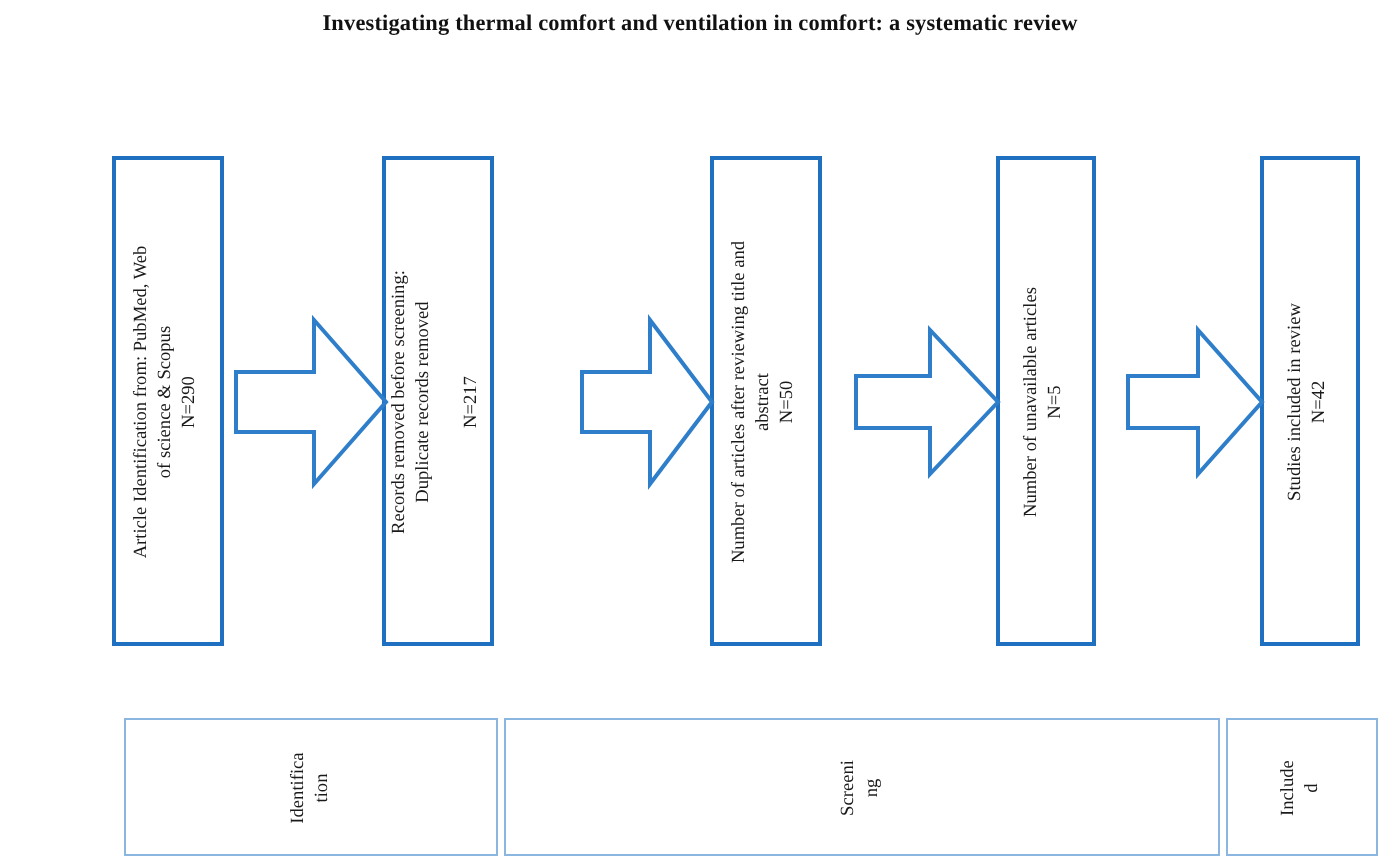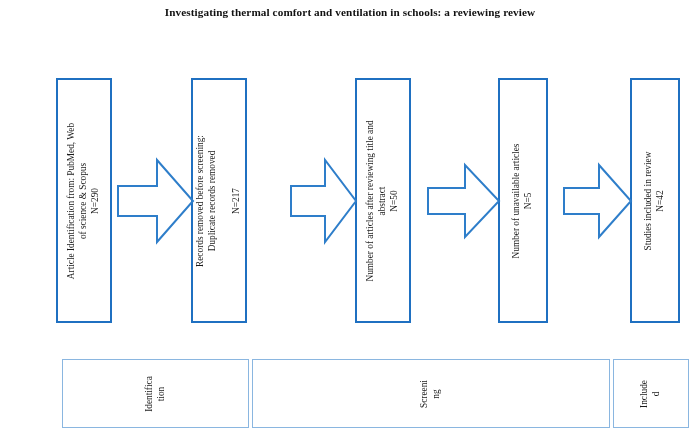--- a/index.html
+++ b/index.html
@@ -97,21 +97,21 @@
     line-height: 1.25;
     color: #1a1a1a;
     white-space: pre-line;
   }
 </style>
 </head>
 <body>
 
 <div id="page">
 
-  <div class="page-title">Investigating thermal comfort and ventilation in schools: a reviewing review</div>
+  <div class="page-title">Investigating thermal comfort and ventilation in comfort: a systematic review</div>
 
   <div class="flow-box" style="left:56px; top:78px; width:56px; height:245px;">
     <div class="flow-box-inner w-lg">Article Identification from: PubMed, Web
 of science &amp; Scopus
 N=290</div>
   </div>
 
   <div class="flow-box" style="left:191px; top:78px; width:56px; height:245px;">
     <div class="flow-box-inner w-lg">Records removed before screening:
 Duplicate records removed

